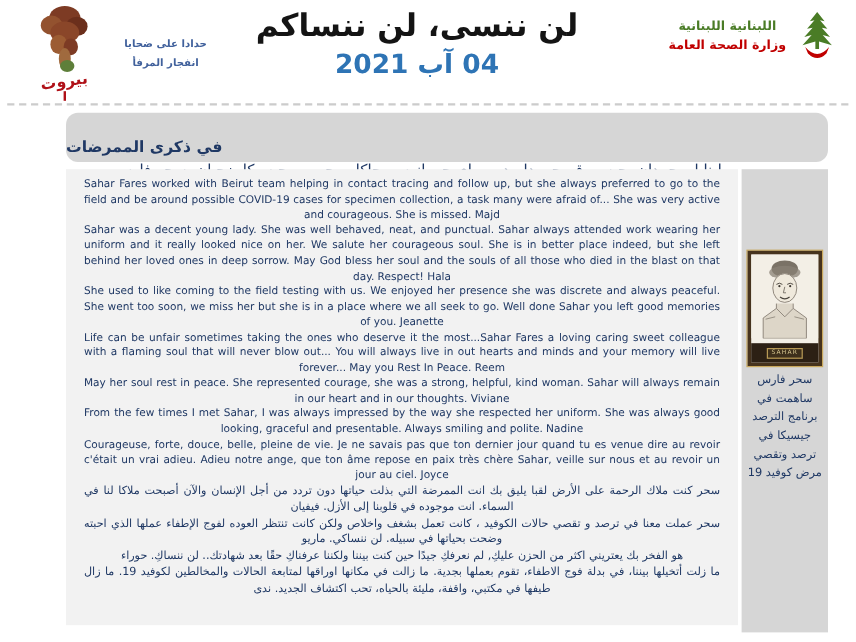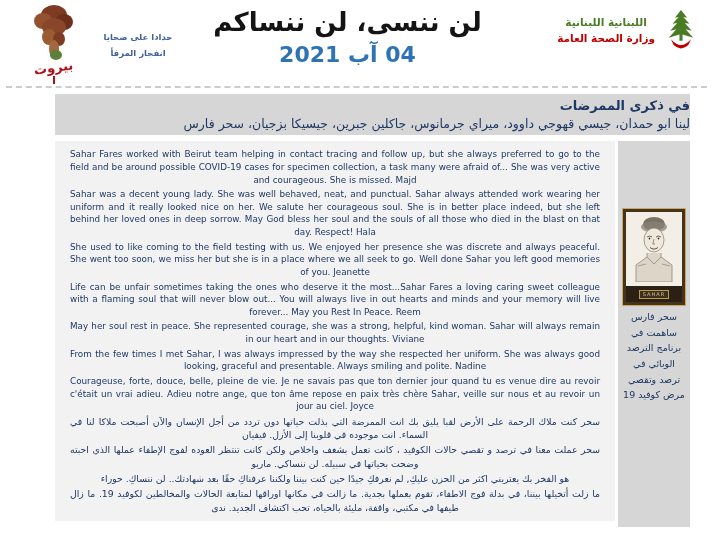--- a/index.html
+++ b/index.html
@@ -23,29 +23,29 @@
   .ministry { position:absolute; right:9px; top:7px; display:flex; align-items:center; gap:3px; }
   .ministry-text { text-align:center; direction:rtl; line-height:1.55; font-size:10.5px; font-weight:bold; }
   .ministry-line1 { color:#4a7c26; }
   .ministry-line2 { color:#c00000; }
 
   .dotted-divider { position:absolute; top:86px; left:6px; width:701px; height:0;
                     border-top:2px dashed #cccccc; }
 
   
   .title-box { position:absolute; left:55px; top:94px; width:635px; height:41px;
-               background:#d6d6d6; color:#1f3864; text-align:right; direction:rtl;
-               padding-top:3px; }
+               background:#d6d6d6; color:#1f3864; text-align:left; direction:rtl;
+               padding-top:21px;border-radius:10px; }
   .section-title { font-size:13px; font-weight:bold; line-height:1.4; }
   .section-names { font-size:12.5px; font-weight:normal; line-height:1.4;margin-left:40px; }
 
   
   .tributes { position:absolute; left:55px; top:141px; width:560px; height:380px;
               background:#f2f2f2; color:#1f3864; padding:7px 15px;
-              display:flex; flex-direction:column; justify-content:space-between;
+              display:flex; flex-direction:column; 
               overflow:hidden; }
   .tributes p { font-size:8.8px; line-height:1.45; text-align:justify;
                 text-align-last:center; }
   .tributes p.ar { direction:rtl; font-size:9.3px; }
 
   
   .side { position:absolute; left:618px; top:141px; width:72px; height:386px;
           background:#d6d6d6; }
   .portrait { margin:68px auto 0 auto; width:62px; background:#f3efe6;
               border:3px solid #46331d; box-shadow:0 0 0 1px #c9a85c; }
@@ -138,19 +138,19 @@
         <path d="M12 54 l8 -2 M44 54 l-8 -2" stroke="#8d857a" stroke-width="0.7"></path>
       </svg>
       <div class="plate-strip">
         <span class="plate">SAHAR</span>
       </div>
     </div>
     <div class="side-caption">
       <div>سحر فارس</div>
       <div>ساهمت في</div>
       <div>برنامج الترصد</div>
-      <div>الوبائي في</div>
+      <div>جيسيكا في</div>
       <div>ترصد وتقصي</div>
       <div>مرض كوفيد 19</div>
     </div>
   </div>
 
 </div>
 
 </body></html>

